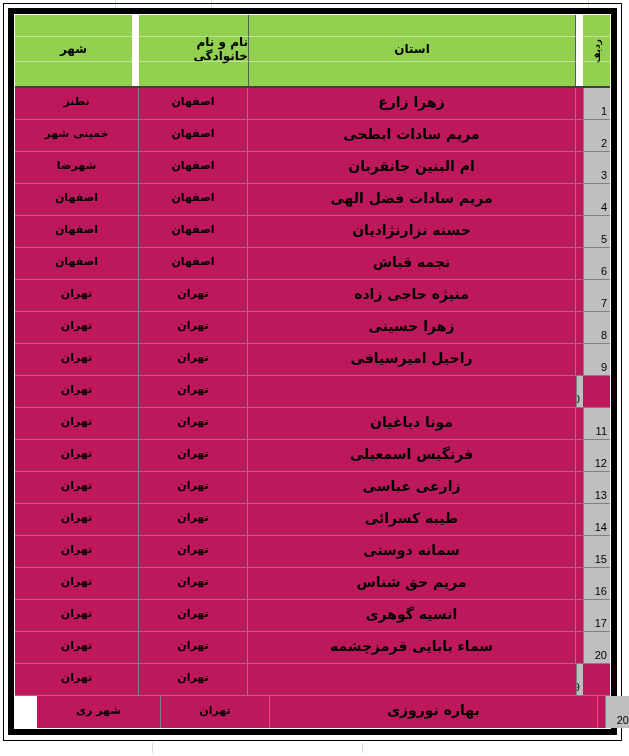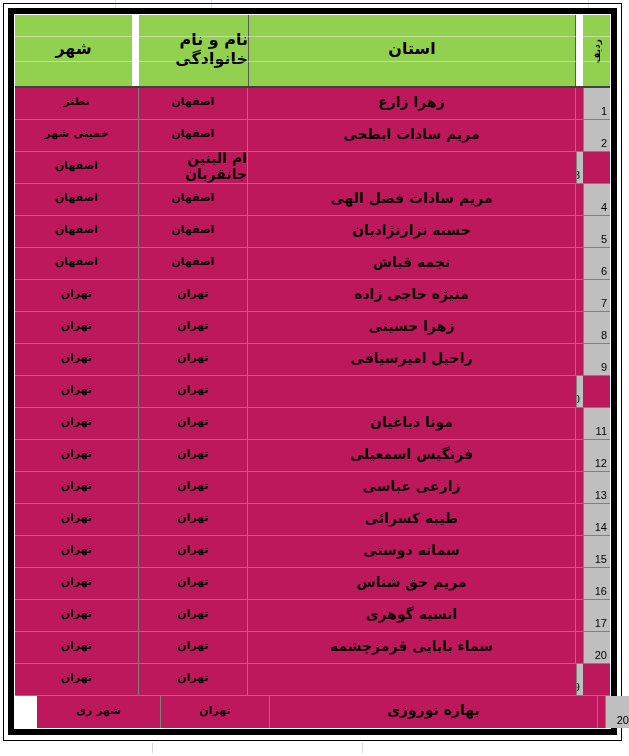--- a/index.html
+++ b/index.html
@@ -50,21 +50,21 @@
   .header-row::before,.header-row::after{
     content:"";position:absolute;left:0;right:0;height:1px;
     background:rgba(255,255,255,0.4);pointer-events:none;
   }
   .header-row::before{top:21px;}
   .header-row::after{top:46px;}
   .hc{
     background:var(--green);
     display:flex;align-items:center;justify-content:center;
     direction:rtl;
-    font-weight:bold;font-size:16px;color:#000;
+    font-weight:bold;font-size:12px;color:#000;
     box-sizing:border-box;
     padding-bottom:4px;
   }
   .hc.prov{border-left:1px solid #5a5a5a;border-right:1px solid #5a5a5a;}
   .hspacer{background:#fff;}
   .hc.radif{font-size:9px;padding-bottom:0;}
   .rot{transform:rotate(-90deg);white-space:nowrap;display:block;}
 
   
   .row{
@@ -141,20 +141,21 @@
 
   <div class="row">
     <div class="c city">خمینی شهر</div>
     <div class="c prov">اصفهان</div>
     <div class="c name">مریم سادات ابطحی</div>
     <div class="c sp"></div>
     <div class="c idx">2</div>
   </div>
 
   <div class="row">
+    <div class="c city">شهرضا</div>
     <div class="c prov">اصفهان</div>
     <div class="c name">ام البنین جانقربان</div>
     <div class="c sp"></div>
     <div class="c idx">3</div>
   </div>
 
   <div class="row">
     <div class="c city">اصفهان</div>
     <div class="c prov">اصفهان</div>
     <div class="c name">مریم سادات فضل الهی</div>

